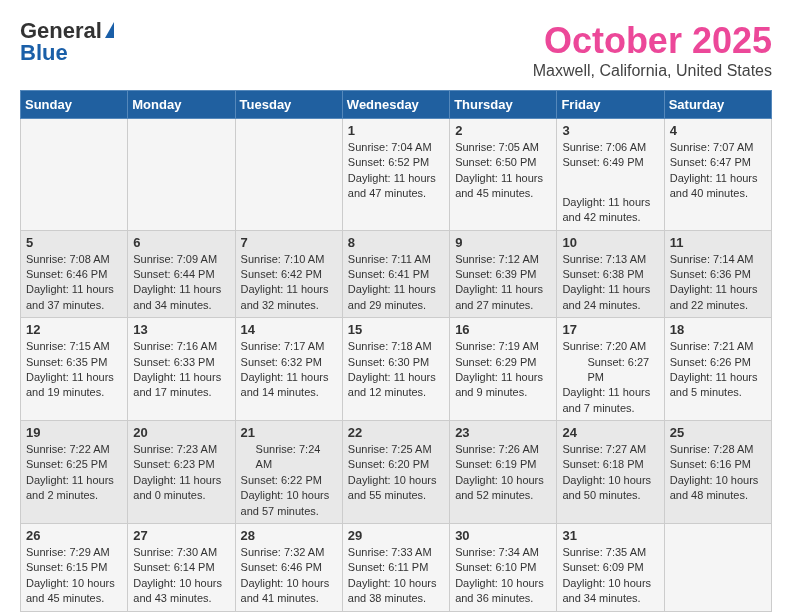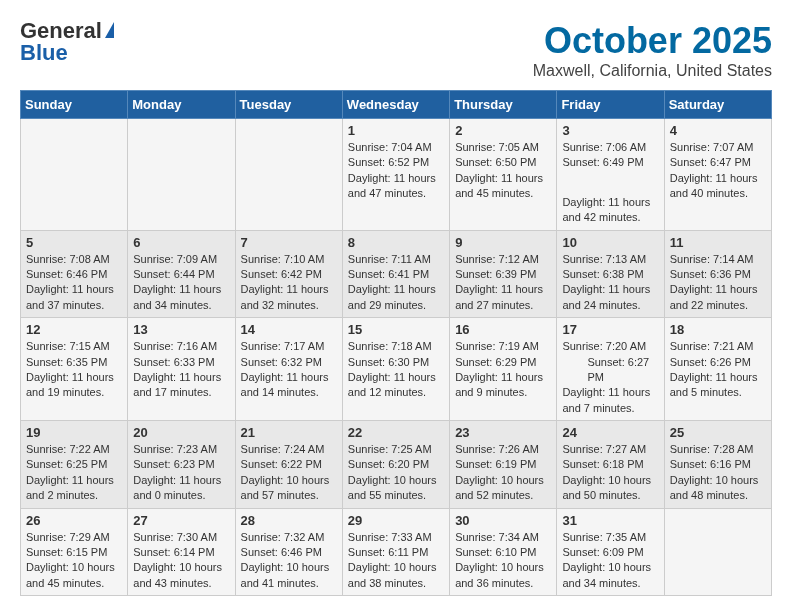--- a/index.html
+++ b/index.html
@@ -32,21 +32,21 @@
       font-weight: bold;
       color: #1a5fa8;
       line-height: 1;
     }
     .title-block {
       text-align: right;
     }
     .calendar-title {
       font-size: 36px;
       font-weight: bold;
-      color: #0369a1;
+      color: #ec4899;
     }
     .calendar-subtitle {
       font-size: 16px;
       color: #444;
     }
     table {
       width: 100%;
       border-collapse: collapse;
       border: 1px solid #ccc;
     }
@@ -239,21 +239,21 @@
           <span style="display: block; line-height: 1.4;">Daylight: 11 hours and 2 minutes.</span>
         </td>
         <td>
           <span class="day-num">20</span>
           <span style="display: block; line-height: 1.4;">Sunrise: 7:23 AM</span>
           <span style="display: block; line-height: 1.4;">Sunset: 6:23 PM</span>
           <span style="display: block; line-height: 1.4;">Daylight: 11 hours and 0 minutes.</span>
         </td>
         <td>
           <span class="day-num">21</span>
-          <span style="display: block; line-height: 1.4;">Sunrise: 7:24 AM</span>
+          <span style="display: block; line-height: 1.4; margin-left: 15px;">Sunrise: 7:24 AM</span>
           <span style="display: block; line-height: 1.4;">Sunset: 6:22 PM</span>
           <span style="display: block; line-height: 1.4;">Daylight: 10 hours and 57 minutes.</span>
         </td>
         <td>
           <span class="day-num">22</span>
           <span style="display: block; line-height: 1.4;">Sunrise: 7:25 AM</span>
           <span style="display: block; line-height: 1.4;">Sunset: 6:20 PM</span>
           <span style="display: block; line-height: 1.4;">Daylight: 10 hours and 55 minutes.</span>
         </td>
         <td>

